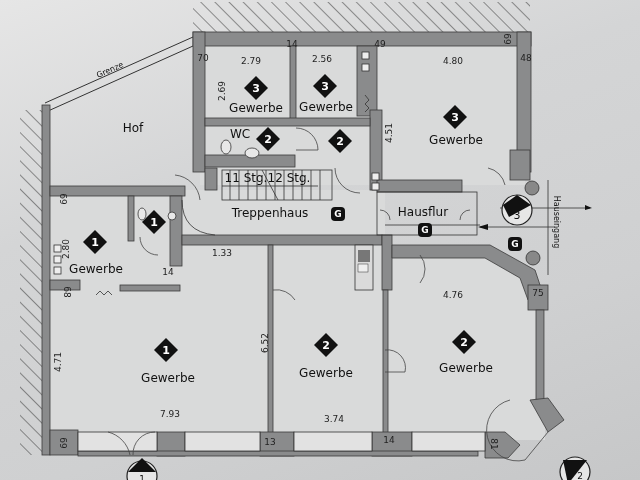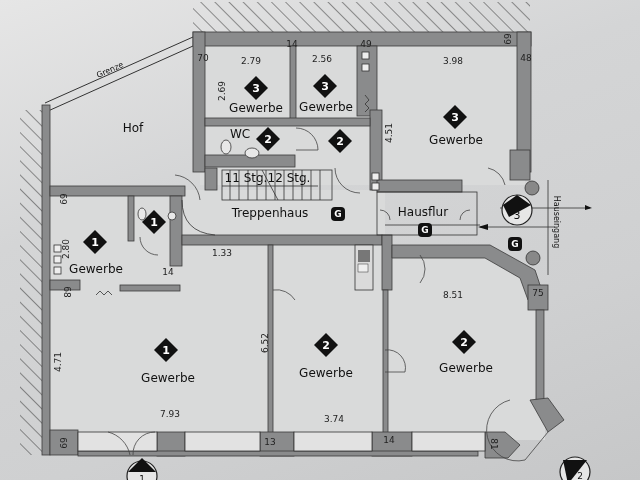--- a/index.html
+++ b/index.html
@@ -208,21 +208,21 @@
     <span>3</span>
   </div>
 <div class="lbl room-name" style="left:256px;top:108px;">Gewerbe</div>
 
 <div class="lbl dim" style="left:322px;top:59px;">2.56</div>
 <div class="badge" style="left:325px;top:86px;">
     <span>3</span>
   </div>
 <div class="lbl room-name" style="left:326px;top:107px;">Gewerbe</div>
 
-<div class="lbl dim" style="left:453px;top:61px;">3.98</div>
+<div class="lbl dim" style="left:453px;top:61px;">4.80</div>
 <div class="lbl dim v" style="left:389px;top:133px;">4.51</div>
 <div class="badge" style="left:455px;top:117px;">
     <span>3</span>
   </div>
 <div class="lbl room-name" style="left:456px;top:140px;">Gewerbe</div>
 
 <div class="lbl room-name" style="left:240px;top:134px;">WC</div>
 <div class="badge" style="left:268px;top:139px;">
     <span>2</span>
   </div>
@@ -247,29 +247,29 @@
   </div>
 <div class="lbl room-name" style="left:168px;top:378px;">Gewerbe</div>
 <div class="lbl dim" style="left:170px;top:414px;text-align:center;">7.93</div>
 
 <div class="badge" style="left:326px;top:345px;">
     <span>2</span>
   </div>
 <div class="lbl room-name" style="left:326px;top:373px;">Gewerbe</div>
 <div class="lbl dim" style="left:334px;top:419px;">3.74</div>
 
-<div class="lbl dim" style="left:453px;top:295px;">8.51</div>
+<div class="lbl dim" style="left:453px;top:295px;">4.76</div>
 <div class="badge" style="left:464px;top:342px;">
     <span>2</span>
   </div>
 <div class="lbl room-name" style="left:466px;top:368px;">Gewerbe</div>
 
 <div class="lbl dim" style="left:203px;top:58px;">70</div>
 <div class="lbl dim" style="left:292px;top:44px;">14</div>
-<div class="lbl dim" style="left:366px;top:44px;">49</div>
+<div class="lbl dim" style="left:380px;top:44px;">49</div>
 <div class="lbl dim vr" style="left:507px;top:39px;">69</div>
 <div class="lbl dim" style="left:526px;top:58px;">48</div>
 <div class="lbl dim vr" style="left:63px;top:199px;">69</div>
 <div class="lbl dim vr" style="left:67px;top:292px;">68</div>
 <div class="lbl dim" style="left:168px;top:272px;">14</div>
 <div class="lbl dim vr" style="left:63px;top:443px;">69</div>
 <div class="lbl dim" style="left:270px;top:442px;text-align:center;">13</div>
 <div class="lbl dim" style="left:389px;top:440px;">14</div>
 <div class="lbl dim vr" style="left:494px;top:444px;">81</div>
 <div class="lbl dim" style="left:538px;top:293px;">75</div>

